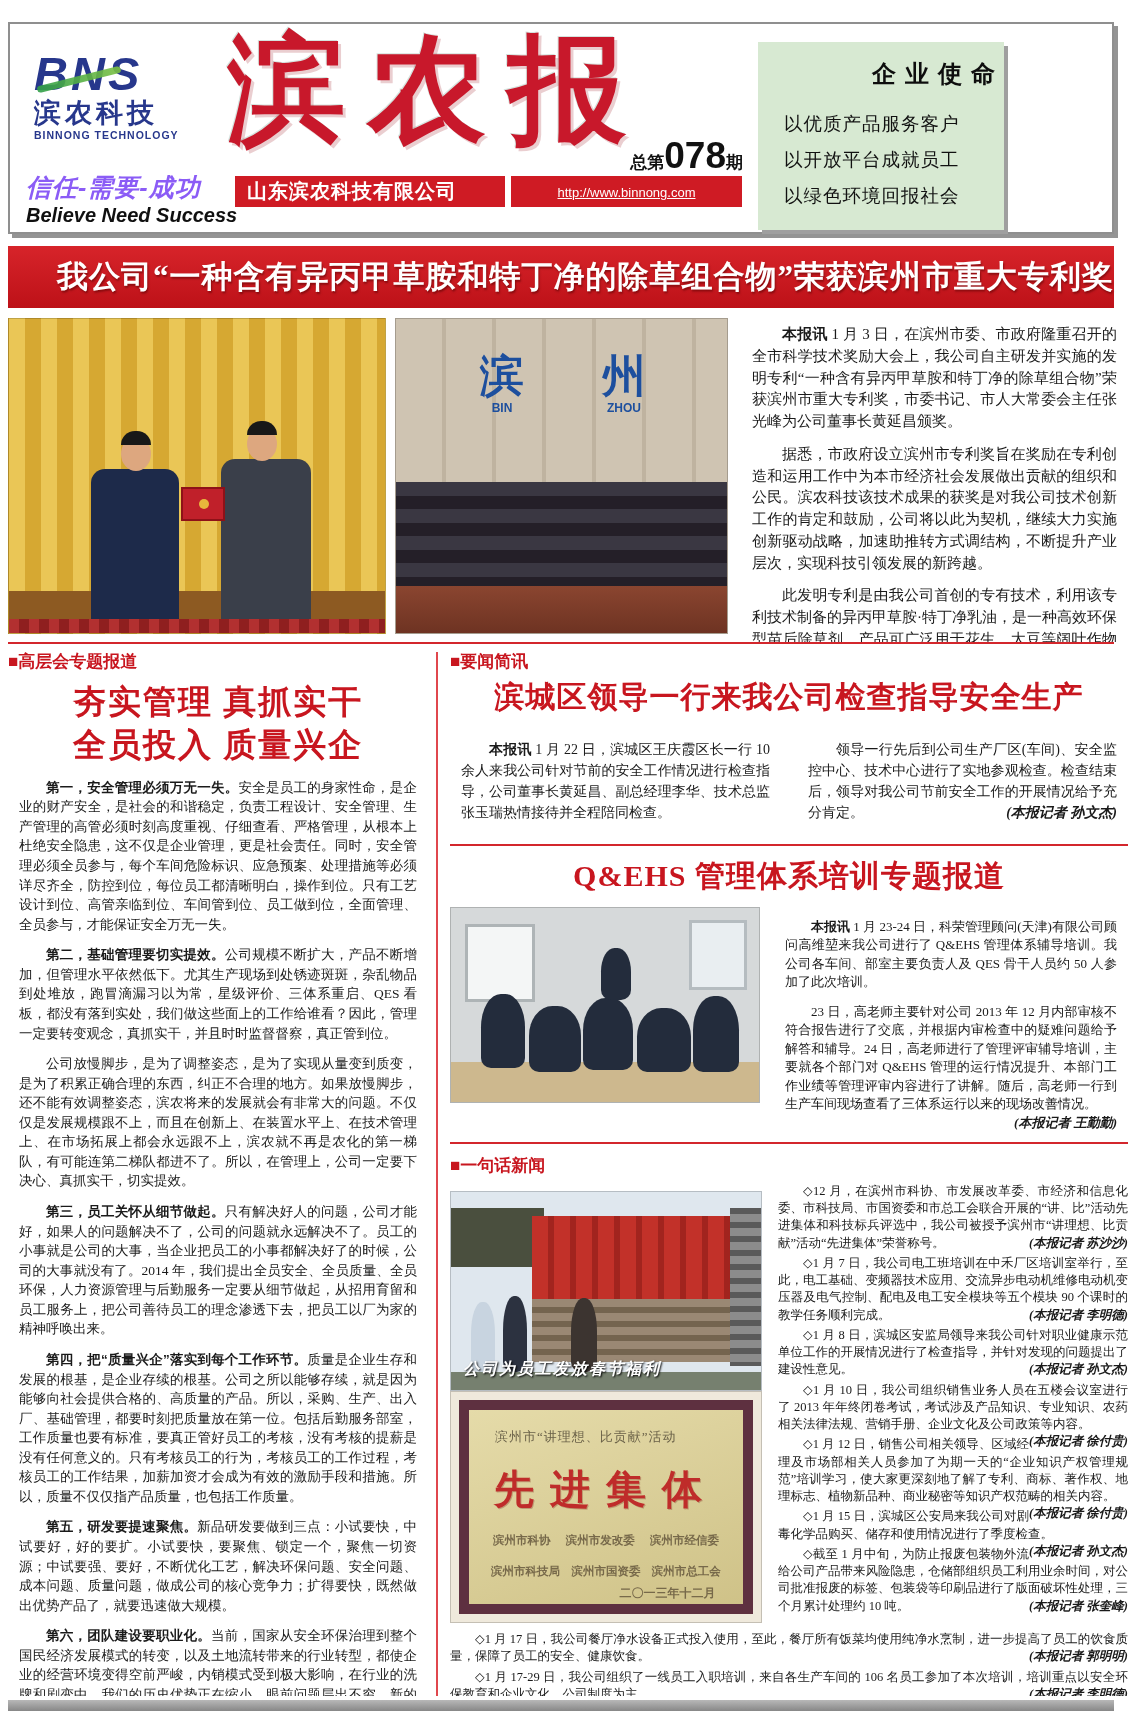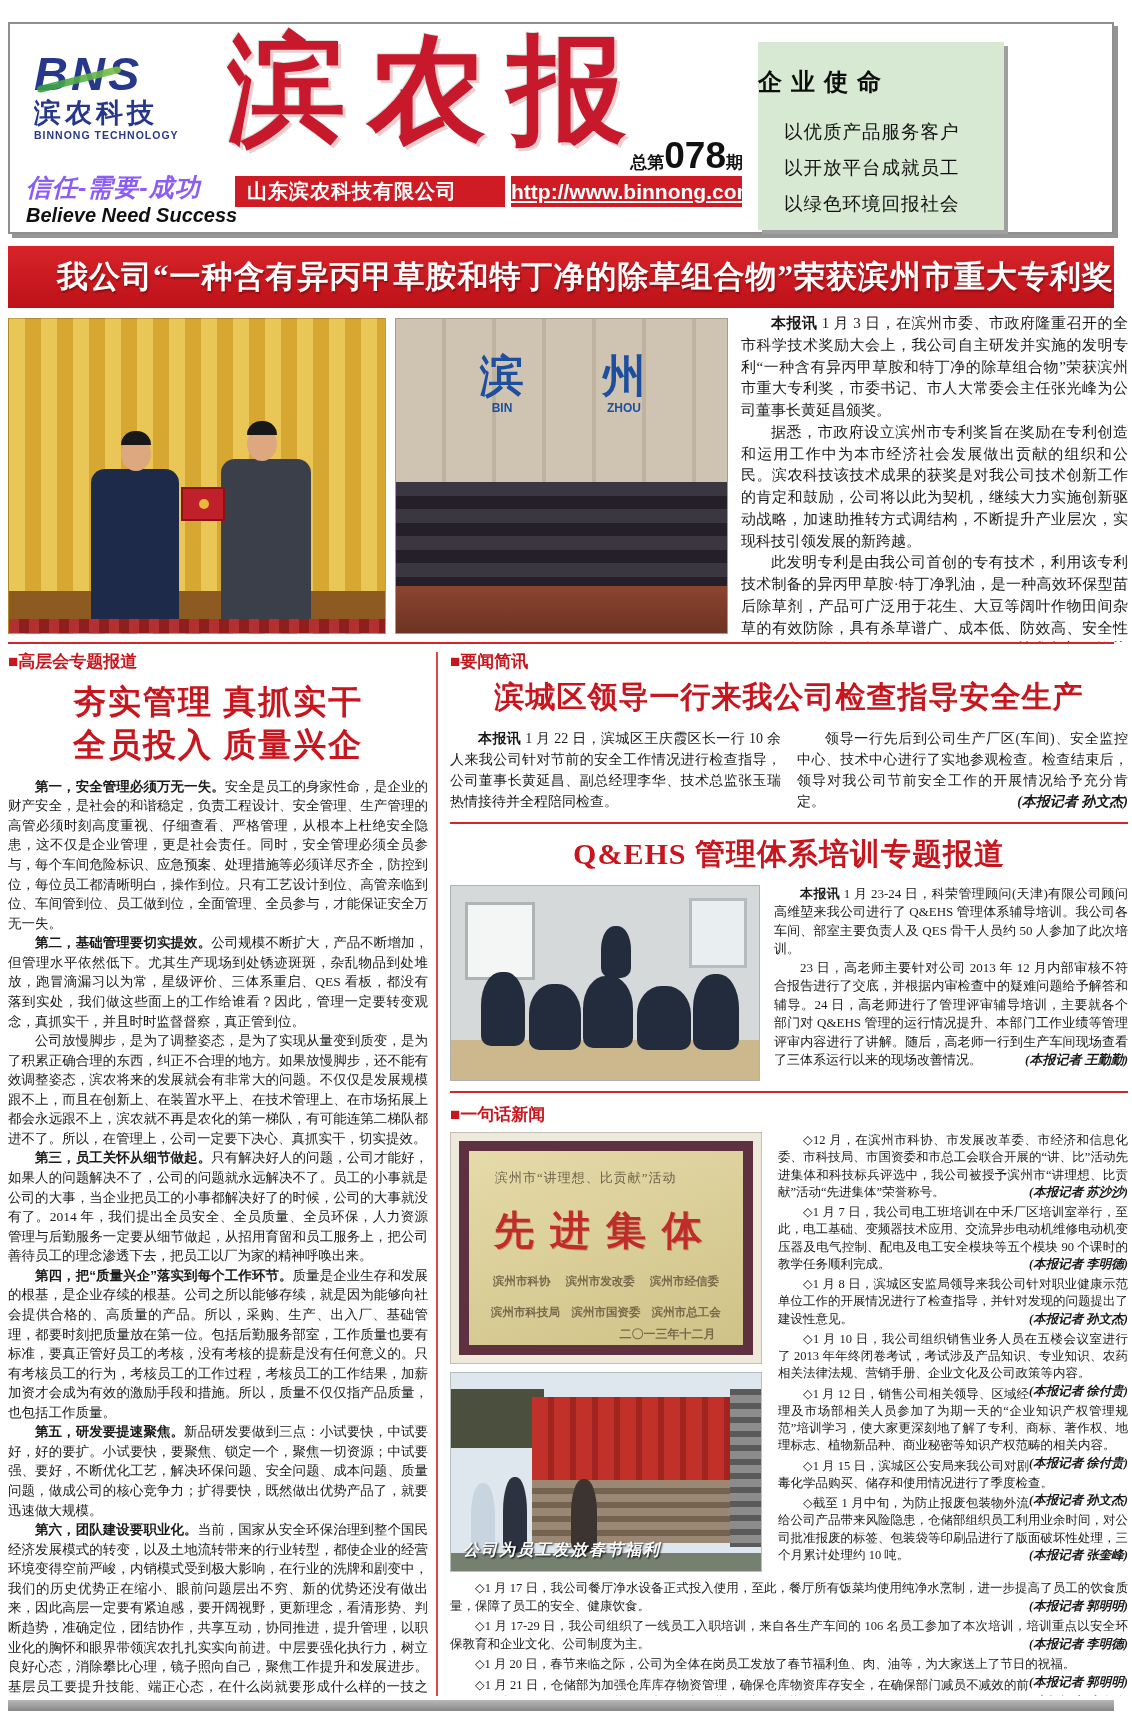--- a/index.html
+++ b/index.html
@@ -26,27 +26,27 @@
     color:#c8182b; letter-spacing:22px; white-space:nowrap;
     text-shadow:3px 3px 0 rgba(160,30,40,.22), -1px -1px 0 rgba(20,100,70,.18); }
   .issue-total { position:absolute; left:555px; top:111px; width:178px; text-align:right; color:#111; }
   .issue-total .pre, .issue-total .suf { font-size:17px; font-weight:bold; }
   .issue-total .num { font-family:"Liberation Sans","DejaVu Sans",sans-serif; font-size:37px; font-weight:bold; }
   .bar-company { position:absolute; left:225px; top:152px; width:270px; height:31px; background:#cf1b24;
     color:#fff; font-family:"Liberation Sans","DejaVu Sans",sans-serif; font-weight:bold; font-size:20px;
     line-height:31px; padding-left:12px; letter-spacing:1px; }
   .bar-url { position:absolute; left:501px; top:152px; width:231px; height:31px; background:#cf1b24;
     text-align:center; line-height:31px; }
-  .bar-url a { color:#fff; font-family:"Liberation Sans","DejaVu Sans",sans-serif; font-weight:bold;
-    font-size:21px; text-decoration:underline; }
+  .bar-url a { color:#fff; font-family:"Liberation Sans","DejaVu Sans",sans-serif; font-weight:normal;
+    font-size:13px; text-decoration:underline; }
   .date-row { position:absolute; left:225px; top:188px; width:507px; display:flex;
     justify-content:space-between; font-size:17px; color:#111; }
   .mission { position:absolute; left:748px; top:18px; width:246px; height:188px; background:#d7e9d2;
     box-shadow:4px 4px 0 #9f9f9f; }
-  .mission-title { text-align:left; margin-top:24px; font-family:"Liberation Sans","DejaVu Sans",sans-serif;
+  .mission-title { text-align:right; margin-top:16px; font-family:"Liberation Sans","DejaVu Sans",sans-serif;
     font-weight:900; font-size:24px; letter-spacing:9px; color:#0d0d0d; }
   .mission-lines { margin:16px 0 0 26px; list-style:none; }
   .mission-lines li { font-size:18.5px; line-height:36px; color:#111; letter-spacing:1px; }
 
   
   .headline-bar { position:absolute; left:8px; top:246px; width:1106px; height:62px;
     background:linear-gradient(180deg,#d7242a,#bd1118); display:flex; align-items:center; justify-content:flex-end; }
   .headline-bar .txt { color:#fff; font-weight:bold; font-size:31px; letter-spacing:1px; white-space:nowrap;
     text-shadow:1px 2px 2px rgba(80,0,0,.5); }
 
@@ -99,21 +99,21 @@
     background:repeating-linear-gradient(90deg,#c23129 0 16px,#a1241e 16px 22px); }
   #photo-truck .planks { position:absolute; left:26%; top:54%; width:70%; height:32%;
     background:repeating-linear-gradient(180deg,#9a8874 0 8px,#74644f 8px 14px); }
   #photo-truck .gate { position:absolute; right:0; top:8%; width:10%; height:80%;
     background:repeating-linear-gradient(180deg,#5a5a5a 0 6px,#8c8c8c 6px 14px); }
   #photo-truck .ground { position:absolute; left:0; bottom:0; width:100%; height:9%; background:#76806f; }
   .truck-caption { position:absolute; left:12px; bottom:10px; color:#fff; font-style:italic; font-weight:bold;
     font-size:16px; text-shadow:1px 1px 2px #000; letter-spacing:2px; }
 
   
-  .para { margin:0; text-indent:2em; text-align:justify; }
+  .para { margin:11px; text-indent:2em; text-align:justify; }
   .para b { font-family:"Liberation Sans","DejaVu Sans",sans-serif; }
   .byline { float:right; font-style:italic; font-weight:bold; white-space:nowrap; text-indent:0; }
   .lead-article { position:absolute; left:741px; top:312px; width:387px; height:330px; overflow:hidden;
     font-size:15px; line-height:1.45; }
   .section-label { font-family:"Liberation Sans","DejaVu Sans",sans-serif; font-weight:bold; font-size:17px;
     color:#c8161f; }
   .hrule-main { position:absolute; left:8px; top:642px; width:1106px; height:2px; background:#d3262c; }
   .vrule { position:absolute; left:436px; top:652px; width:2px; height:1044px; background:#e0474d; }
 
   .left-col { position:absolute; left:8px; top:650px; width:420px; height:1046px; overflow:hidden; }
@@ -257,48 +257,48 @@
       </div>
       <div class="qehs-txt">
           <p class="para"><b>本报讯</b> 1 月 23-24 日，科荣管理顾问(天津)有限公司顾问高维堃来我公司进行了 Q&amp;EHS 管理体系辅导培训。我公司各车间、部室主要负责人及 QES 骨干人员约 50 人参加了此次培训。</p>
           <p class="para">23 日，高老师主要针对公司 2013 年 12 月内部审核不符合报告进行了交底，并根据内审检查中的疑难问题给予解答和辅导。24 日，高老师进行了管理评审辅导培训，主要就各个部门对 Q&amp;EHS 管理的运行情况提升、本部门工作业绩等管理评审内容进行了讲解。随后，高老师一行到生产车间现场查看了三体系运行以来的现场改善情况。<span class="byline">(本报记者 王勤勤)</span></p>
         </div>
     </div>
     <div class="red-rule"></div>
     <div class="section-label">■一句话新闻</div>
     <div class="news-row">
       <div class="news-photos">
+        <div id="photo-truck">
+          <div class="trees"></div>
+          <div class="boxes"></div>
+          <div class="planks"></div>
+          <div class="gate"></div>
+          <div class="ground"></div>
+          <div class="fig" style="left:20px;top:110px;width:24px;height:70px;background:#c8d4e0;"></div>
+          <div class="fig" style="left:52px;top:104px;width:24px;height:76px;background:#2c3240;"></div>
+          <div class="fig" style="left:120px;top:106px;width:26px;height:74px;background:#3c3430;"></div>
+          <div class="truck-caption">公司为员工发放春节福利</div>
+        </div>
         <div id="photo-plaque">
           <div class="plaque-inner">
             <div class="plaque-header">滨州市“讲理想、比贡献”活动</div>
             <div class="plaque-title">先进集体</div>
             <div class="plaque-orgs">
                 <span>滨州市科协</span>
                 <span>滨州市发改委</span>
                 <span>滨州市经信委</span>
               </div>
             <div class="plaque-orgs">
                 <span>滨州市科技局</span>
                 <span>滨州市国资委</span>
                 <span>滨州市总工会</span>
               </div>
             <div class="plaque-date">二〇一三年十二月</div>
           </div>
         </div>
-        <div id="photo-truck">
-          <div class="trees"></div>
-          <div class="boxes"></div>
-          <div class="planks"></div>
-          <div class="gate"></div>
-          <div class="ground"></div>
-          <div class="fig" style="left:20px;top:110px;width:24px;height:70px;background:#c8d4e0;"></div>
-          <div class="fig" style="left:52px;top:104px;width:24px;height:76px;background:#2c3240;"></div>
-          <div class="fig" style="left:120px;top:106px;width:26px;height:74px;background:#3c3430;"></div>
-          <div class="truck-caption">公司为员工发放春节福利</div>
-        </div>
       </div>
       <div class="news-items">
           <p class="news-item">◇12 月，在滨州市科协、市发展改革委、市经济和信息化委、市科技局、市国资委和市总工会联合开展的“讲、比”活动先进集体和科技标兵评选中，我公司被授予滨州市“讲理想、比贡献”活动“先进集体”荣誉称号。<span class="byline">(本报记者 苏沙沙)</span></p>
           <p class="news-item">◇1 月 7 日，我公司电工班培训在中禾厂区培训室举行，至此，电工基础、变频器技术应用、交流异步电动机维修电动机变压器及电气控制、配电及电工安全模块等五个模块 90 个课时的教学任务顺利完成。<span class="byline">(本报记者 李明德)</span></p>
           <p class="news-item">◇1 月 8 日，滨城区安监局领导来我公司针对职业健康示范单位工作的开展情况进行了检查指导，并针对发现的问题提出了建设性意见。<span class="byline">(本报记者 孙文杰)</span></p>
           <p class="news-item">◇1 月 10 日，我公司组织销售业务人员在五楼会议室进行了 2013 年年终闭卷考试，考试涉及产品知识、专业知识、农药相关法律法规、营销手册、企业文化及公司政策等内容。<span class="byline">(本报记者 徐付贵)</span></p>
           <p class="news-item">◇1 月 12 日，销售公司相关领导、区域经理及市场部相关人员参加了为期一天的“企业知识产权管理规范”培训学习，使大家更深刻地了解了专利、商标、著作权、地理标志、植物新品种、商业秘密等知识产权范畴的相关内容。<span class="byline">(本报记者 徐付贵)</span></p>
           <p class="news-item">◇1 月 15 日，滨城区公安局来我公司对剧毒化学品购买、储存和使用情况进行了季度检查。<span class="byline">(本报记者 孙文杰)</span></p>
           <p class="news-item">◇截至 1 月中旬，为防止报废包装物外流给公司产品带来风险隐患，仓储部组织员工利用业余时间，对公司批准报废的标签、包装袋等印刷品进行了版面破坏性处理，三个月累计处理约 10 吨。<span class="byline">(本报记者 张奎峰)</span></p>
         </div>

